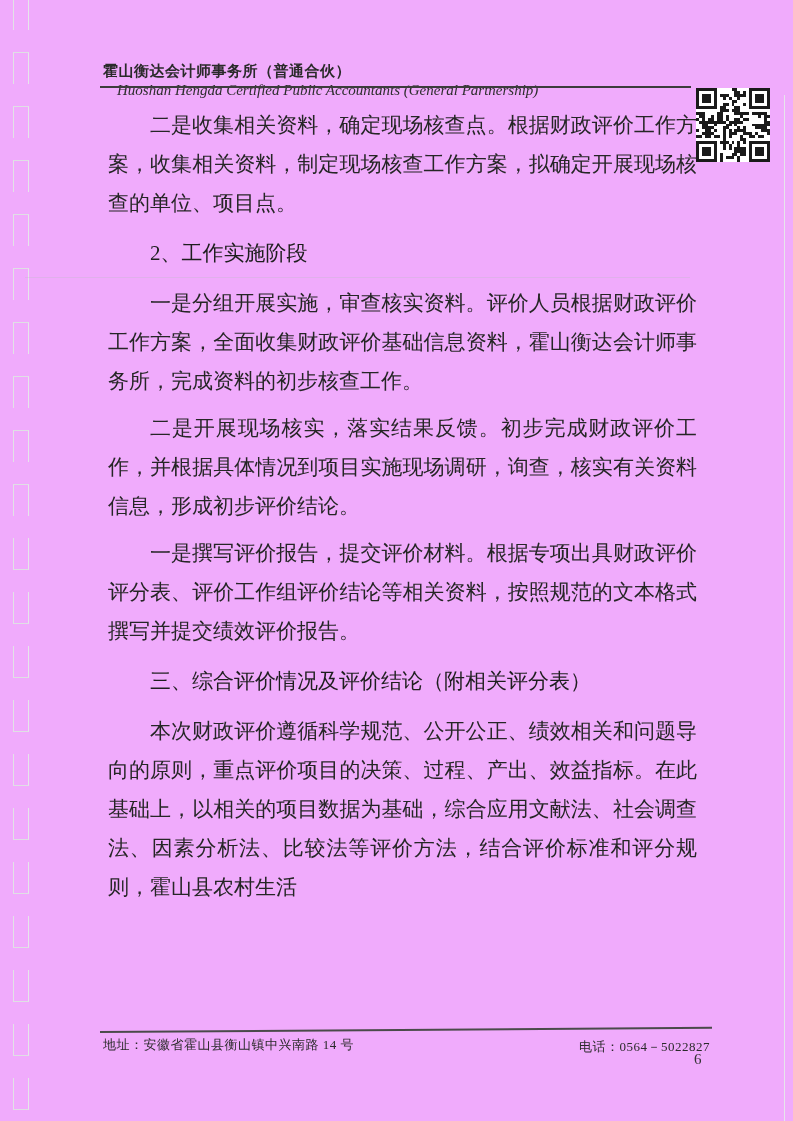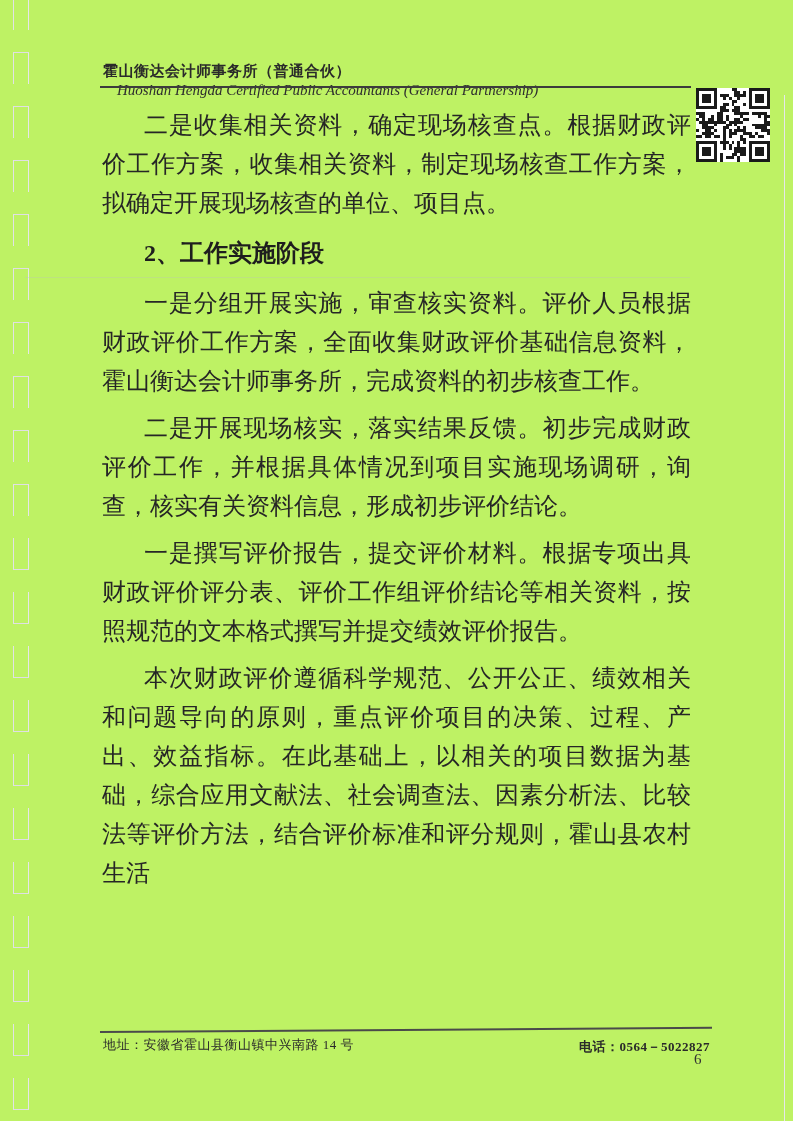--- a/index.html
+++ b/index.html
@@ -1,19 +1,19 @@
 <!DOCTYPE html>
 <html><head>
 <meta charset="utf-8">
 <style>
   html,body{margin:0;padding:0;background:#ffffff;}
   .page{
     position:relative;
     width:793px;height:1121px;
-    background:#bef264;
+    background:#f0abfc;
     overflow:hidden;
     font-family:"Liberation Serif","DejaVu Serif",serif;
   }
   
   .bind-mark{
     position:absolute;left:13px;width:14px;height:31px;
     border-left:1px solid #e2e2e6;border-right:1px solid #e6e6ea;
   }
   .bind-mark.cap-top{border-top:1px solid #dfdfe4;}
   .bind-mark.cap-bottom{border-bottom:1px solid #dfdfe4;}
@@ -41,39 +41,39 @@
   }
   .header-rule{
     position:absolute;left:100px;top:86px;width:591px;height:2px;
     background:#3c3c3c;
   }
   
   .qr{position:absolute;left:695px;top:88px;width:76px;height:74px;}
   .qr svg{width:100%;height:100%;display:block;}
   
   .body-content{
-    position:absolute;left:102px;top:98px;width:589px;
-    font-size:24px;line-height:39px;color:#262626;
+    position:absolute;left:108px;top:98px;width:589px;
+    font-size:21px;line-height:39px;color:#262626;
     text-align:justify;
   }
   .blk{text-indent:42px;}
   .para{margin:8px 0;}
-  .heading{margin:11px 0;font-weight:700;color:#1e1e1e;}
+  .heading{margin:11px 0;font-weight:400;color:#1e1e1e;}
   
   .footer-rule{
     position:absolute;left:100px;top:1031px;width:612px;height:2px;
     background:#4a4a4a;transform:rotate(-0.4deg);transform-origin:left center;
   }
   .footer{position:absolute;left:103px;top:1036px;width:607px;
     font-size:13px;color:#2a2a2a;}
   .footer-address{
     position:absolute;left:0;top:0;font-weight:400;letter-spacing:0.5px;
   }
   .footer-phone{
-    position:absolute;right:0;top:2px;font-weight:700;letter-spacing:0.5px;margin-left:12px;
+    position:absolute;right:0;top:2px;font-weight:400;letter-spacing:0.5px;margin-left:12px;
   }
   .page-number{
     position:absolute;left:694px;top:1051px;
     font-size:15px;color:#333333;
   }
 </style>
 </head>
 <body>
 
 <div class="page">
@@ -312,20 +312,21 @@
       </g>
     </svg>
   </div>
 
   <div class="body-content">
       <div class="blk para">二是收集相关资料，确定现场核查点。根据财政评价工作方案，收集相关资料，制定现场核查工作方案，拟确定开展现场核查的单位、项目点。</div>
       <div class="blk heading">2、工作实施阶段</div>
       <div class="blk para">一是分组开展实施，审查核实资料。评价人员根据财政评价工作方案，全面收集财政评价基础信息资料，霍山衡达会计师事务所，完成资料的初步核查工作。</div>
       <div class="blk para">二是开展现场核实，落实结果反馈。初步完成财政评价工作，并根据具体情况到项目实施现场调研，询查，核实有关资料信息，形成初步评价结论。</div>
       <div class="blk para">一是撰写评价报告，提交评价材料。根据专项出具财政评价评分表、评价工作组评价结论等相关资料，按照规范的文本格式撰写并提交绩效评价报告。</div>
+      <div class="blk heading">三、综合评价情况及评价结论（附相关评分表）</div>
       <div class="blk para">本次财政评价遵循科学规范、公开公正、绩效相关和问题导向的原则，重点评价项目的决策、过程、产出、效益指标。在此基础上，以相关的项目数据为基础，综合应用文献法、社会调查法、因素分析法、比较法等评价方法，结合评价标准和评分规则，霍山县农村生活</div>
     </div>
 
   <div class="footer-rule"></div>
   <div class="footer">
     <span class="footer-address">地址：安徽省霍山县衡山镇中兴南路 14 号</span>
     <span class="footer-phone">电话：0564－5022827</span>
   </div>
   <div class="page-number">6</div>
 

